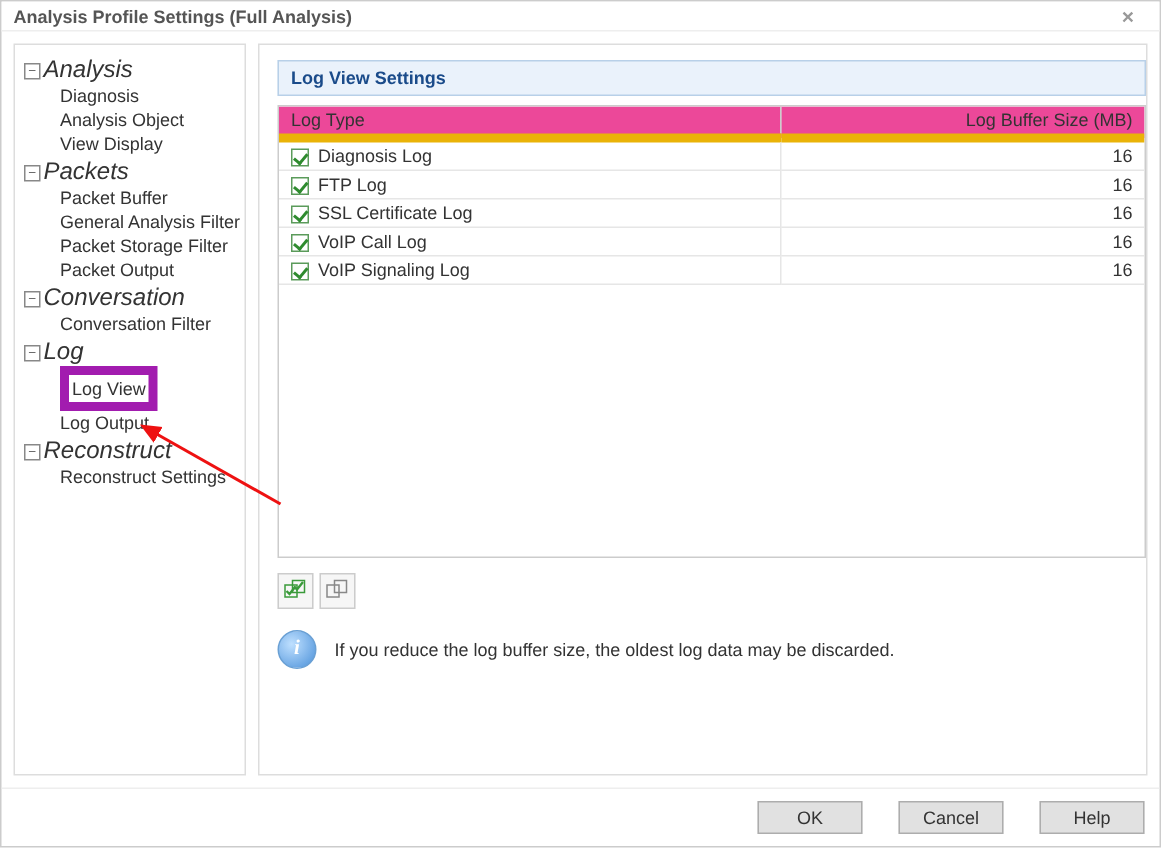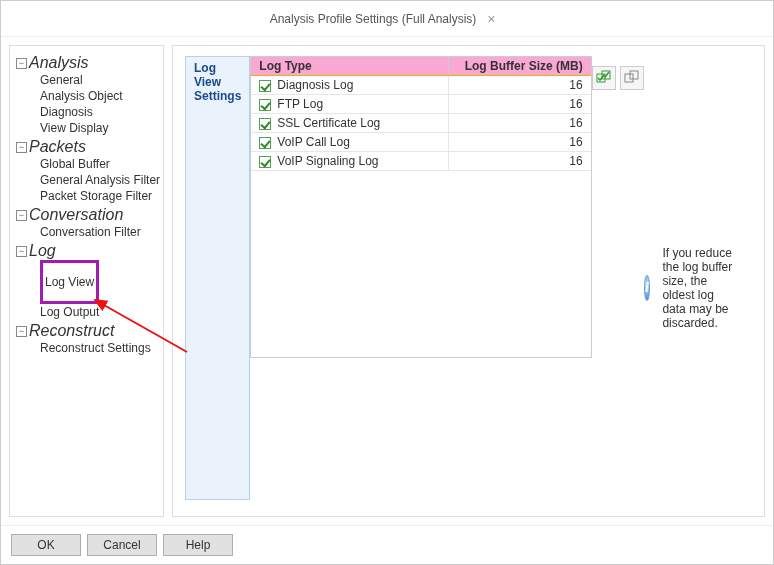--- a/index.html
+++ b/index.html
@@ -10,106 +10,107 @@
     color: #333;
     background: #fff;
     width: 774px;
     height: 565px;
     border: 1px solid #ccc;
     display: flex;
     flex-direction: column;
     overflow: hidden;
   }
   .titlebar {
-    height: 36px;
+    height: 20px;
     display: flex;
     align-items: center;
-    justify-content: center;
+    justify-content: space-between;
     padding: 0 6px 0 8px;
     background: #fff;
     border-bottom: 1px solid #eee;
+    font-weight: bold;
   }
   .titlebar .title { color: #555; font-size: 12px; }
   .close-x { color:#999; font-size:14px; width:30px; text-align:center; cursor:pointer; }
   .main { flex:1; display:flex; padding:8px; gap:8px; overflow:hidden; }
   .sidebar {
     width: 155px;
     border: 1px solid #ddd;
     padding: 6px 0 6px 6px;
     overflow: hidden;
     white-space: nowrap;
     color:#333;
   }
   .tree-group { display:flex; align-items:center; gap:2px; margin-top:2px; cursor:pointer; }
   .tog { width:11px; height:11px; border:1px solid #888; display:inline-flex; align-items:center; justify-content:center; font-size:9px; line-height:1; color:#666; background:#fff;}
   .tree-label { font-size:16px;font-style:italic; }
   .tree-child { padding-left: 24px; line-height:16px; font-size:12px; cursor:pointer; position:relative;}
   .tree-child.sel {  }
-  .highlight-box { border:3px solid #a21caf; padding:12px 2px; display:inline-block; line-height:14px;}
+  .highlight-box { border:6px solid #a21caf; padding:2px 2px; display:inline-block; line-height:14px;}
   .panel {
     flex:1;
     border:1px solid #ddd;
     display:flex;
-    flex-direction:row;
-    padding:10px 27px 10px 12px;
+    flex-direction:column;
+    padding:10px 0 10px 12px;
     position:relative;
   }
   .section-header {
     background: #eaf2fb;
     border:1px solid #b8d0e8;
     color:#1a4b8a;
     font-weight:700;
     padding:4px 8px;
     font-size:12px;
     margin-bottom:6px;
   }
   .table-wrap { border:1px solid #ccc; height:302px; overflow:hidden; }
   table { width:100%; border-collapse:collapse; table-layout:fixed; }
   th, td { font-size:12px; padding:2px 8px; height:18px; }
-  th { background:#f9a8d4; border-bottom:1px solid #eab308; border-right:1px solid #ccc; text-align:left; color:#333; font-weight:bold;}
+  th { background:#ec4899; border-bottom:6px solid #eab308; border-right:1px solid #ccc; text-align:left; color:#333; font-weight:normal;}
   th:last-child { border-right:none; text-align:right; }
   td { border-right:1px solid #e6e6e6; border-bottom:1px solid #e6e6e6; }
   td:last-child { border-right:none; text-align:right; }
   .chk { display:inline-block; width:12px; height:12px; border:1px solid #5b9b5b; margin-right:6px; vertical-align:middle; background:#fff; position:relative;}
   .chk::after { content:""; position:absolute; left:1px; top:2px; width:7px; height:4px; border:2px solid #2e8b2e; border-top:none; border-right:none; transform:rotate(-50deg);}
   .toolbar-row { margin-top:10px; display:flex; gap:4px; }
   .tbtn { width:24px; height:24px; border:1px solid #ccc; background:#f6f6f6; display:flex; align-items:center; justify-content:center; cursor:pointer;}
   .info-row { display:flex; align-items:center; gap:12px; margin-top:14px; }
   .info-icon { width:26px; height:26px; border-radius:50%; background:radial-gradient(circle at 35% 35%, #bfe0ff, #4a90d9); border:1px solid #6aa0d4; color:#fff; display:flex; align-items:center; justify-content:center; font-family:Georgia, serif; font-style:italic; font-weight:bold; font-size:14px;}
-  .footer { border-top:1px solid #eee; padding:8px 10px; display:flex; gap:6px; }
+  .footer { border-top:1px solid #eee; padding:8px 10px; display:flex; justify-content:flex-end; gap:24px; }
   .btn { min-width:70px; height:22px; border:1px solid #adadad; background:#e1e1e1; color:#333; font-size:12px; cursor:pointer;}
   svg.arrow { position:absolute; pointer-events:none; }
 </style>
 </head>
 <body>
 
 <div class="titlebar">
   <span class="title">Analysis Profile Settings (Full Analysis)</span>
   <span class="close-x">×</span>
 </div>
 
 <div class="main">
 
   <div class="sidebar">
     <div class="tree-group">
       <span class="tog">−</span>
       <span class="tree-label">Analysis</span>
     </div>
-    <div class="tree-child">General</div>
+    <div class="tree-child">Diagnosis</div>
     <div class="tree-child">Analysis Object</div>
-    <div class="tree-child">Diagnosis</div>
     <div class="tree-child">View Display</div>
 
     <div class="tree-group">
       <span class="tog">−</span>
       <span class="tree-label">Packets</span>
     </div>
-    <div class="tree-child">Global Buffer</div>
+    <div class="tree-child">Packet Buffer</div>
     <div class="tree-child">General Analysis Filter</div>
     <div class="tree-child">Packet Storage Filter</div>
+    <div class="tree-child">Packet Output</div>
 
     <div class="tree-group">
       <span class="tog">−</span>
       <span class="tree-label">Conversation</span>
     </div>
     <div class="tree-child">Conversation Filter</div>
 
     <div class="tree-group">
       <span class="tog">−</span>
       <span class="tree-label">Log</span>

